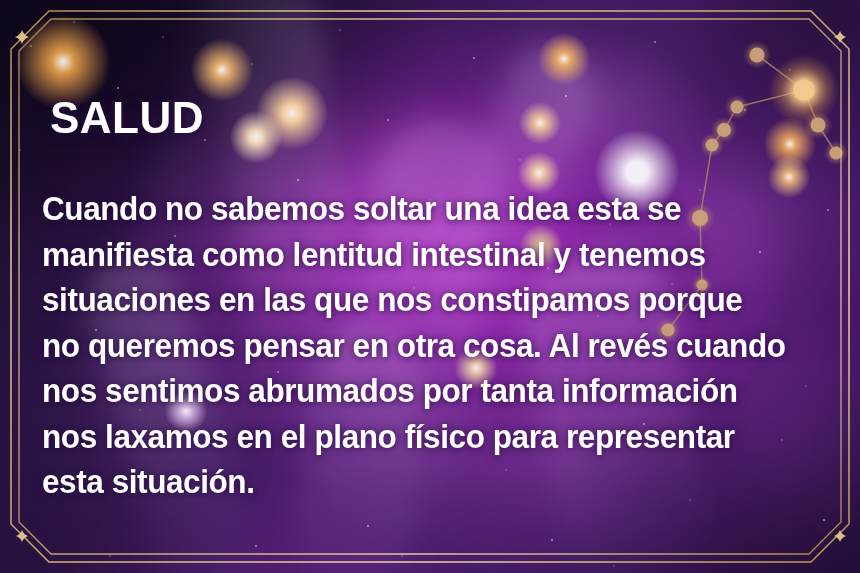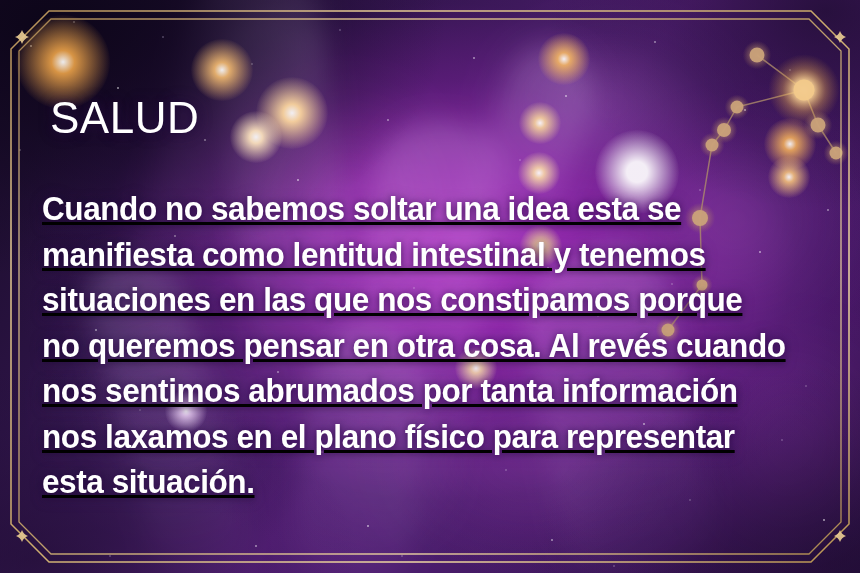--- a/index.html
+++ b/index.html
@@ -207,36 +207,35 @@
     width: 800px;
     height: 573px;
   }
 
   #title {
     position: absolute;
     left: 8px;
     top: 93px;
     margin: 0;
     font-family: "Liberation Sans", "DejaVu Sans", sans-serif;
-    font-weight: normal;
+    font-weight: bold;
     font-size: 44px;
     line-height: 50px;
     letter-spacing: 0.5px;
     color: #ffffff;
     text-shadow: 0 1px 7px rgba(30, 8, 54, 0.75),
                  0 0 16px rgba(60, 20, 96, 0.45);
     white-space: nowrap;
   }
 
   #body-text {
     position: absolute;
     left: 0;
     top: 186px;
     width: 800px;
-    text-decoration: underline;
   }
   #body-text .line {
     display: block;
     font-family: "Liberation Sans", "DejaVu Sans", sans-serif;
     font-weight: bold;
     font-size: 33px;
     line-height: 45.5px;
     letter-spacing: -0.45px;
     color: #ffffff;
     white-space: nowrap;

